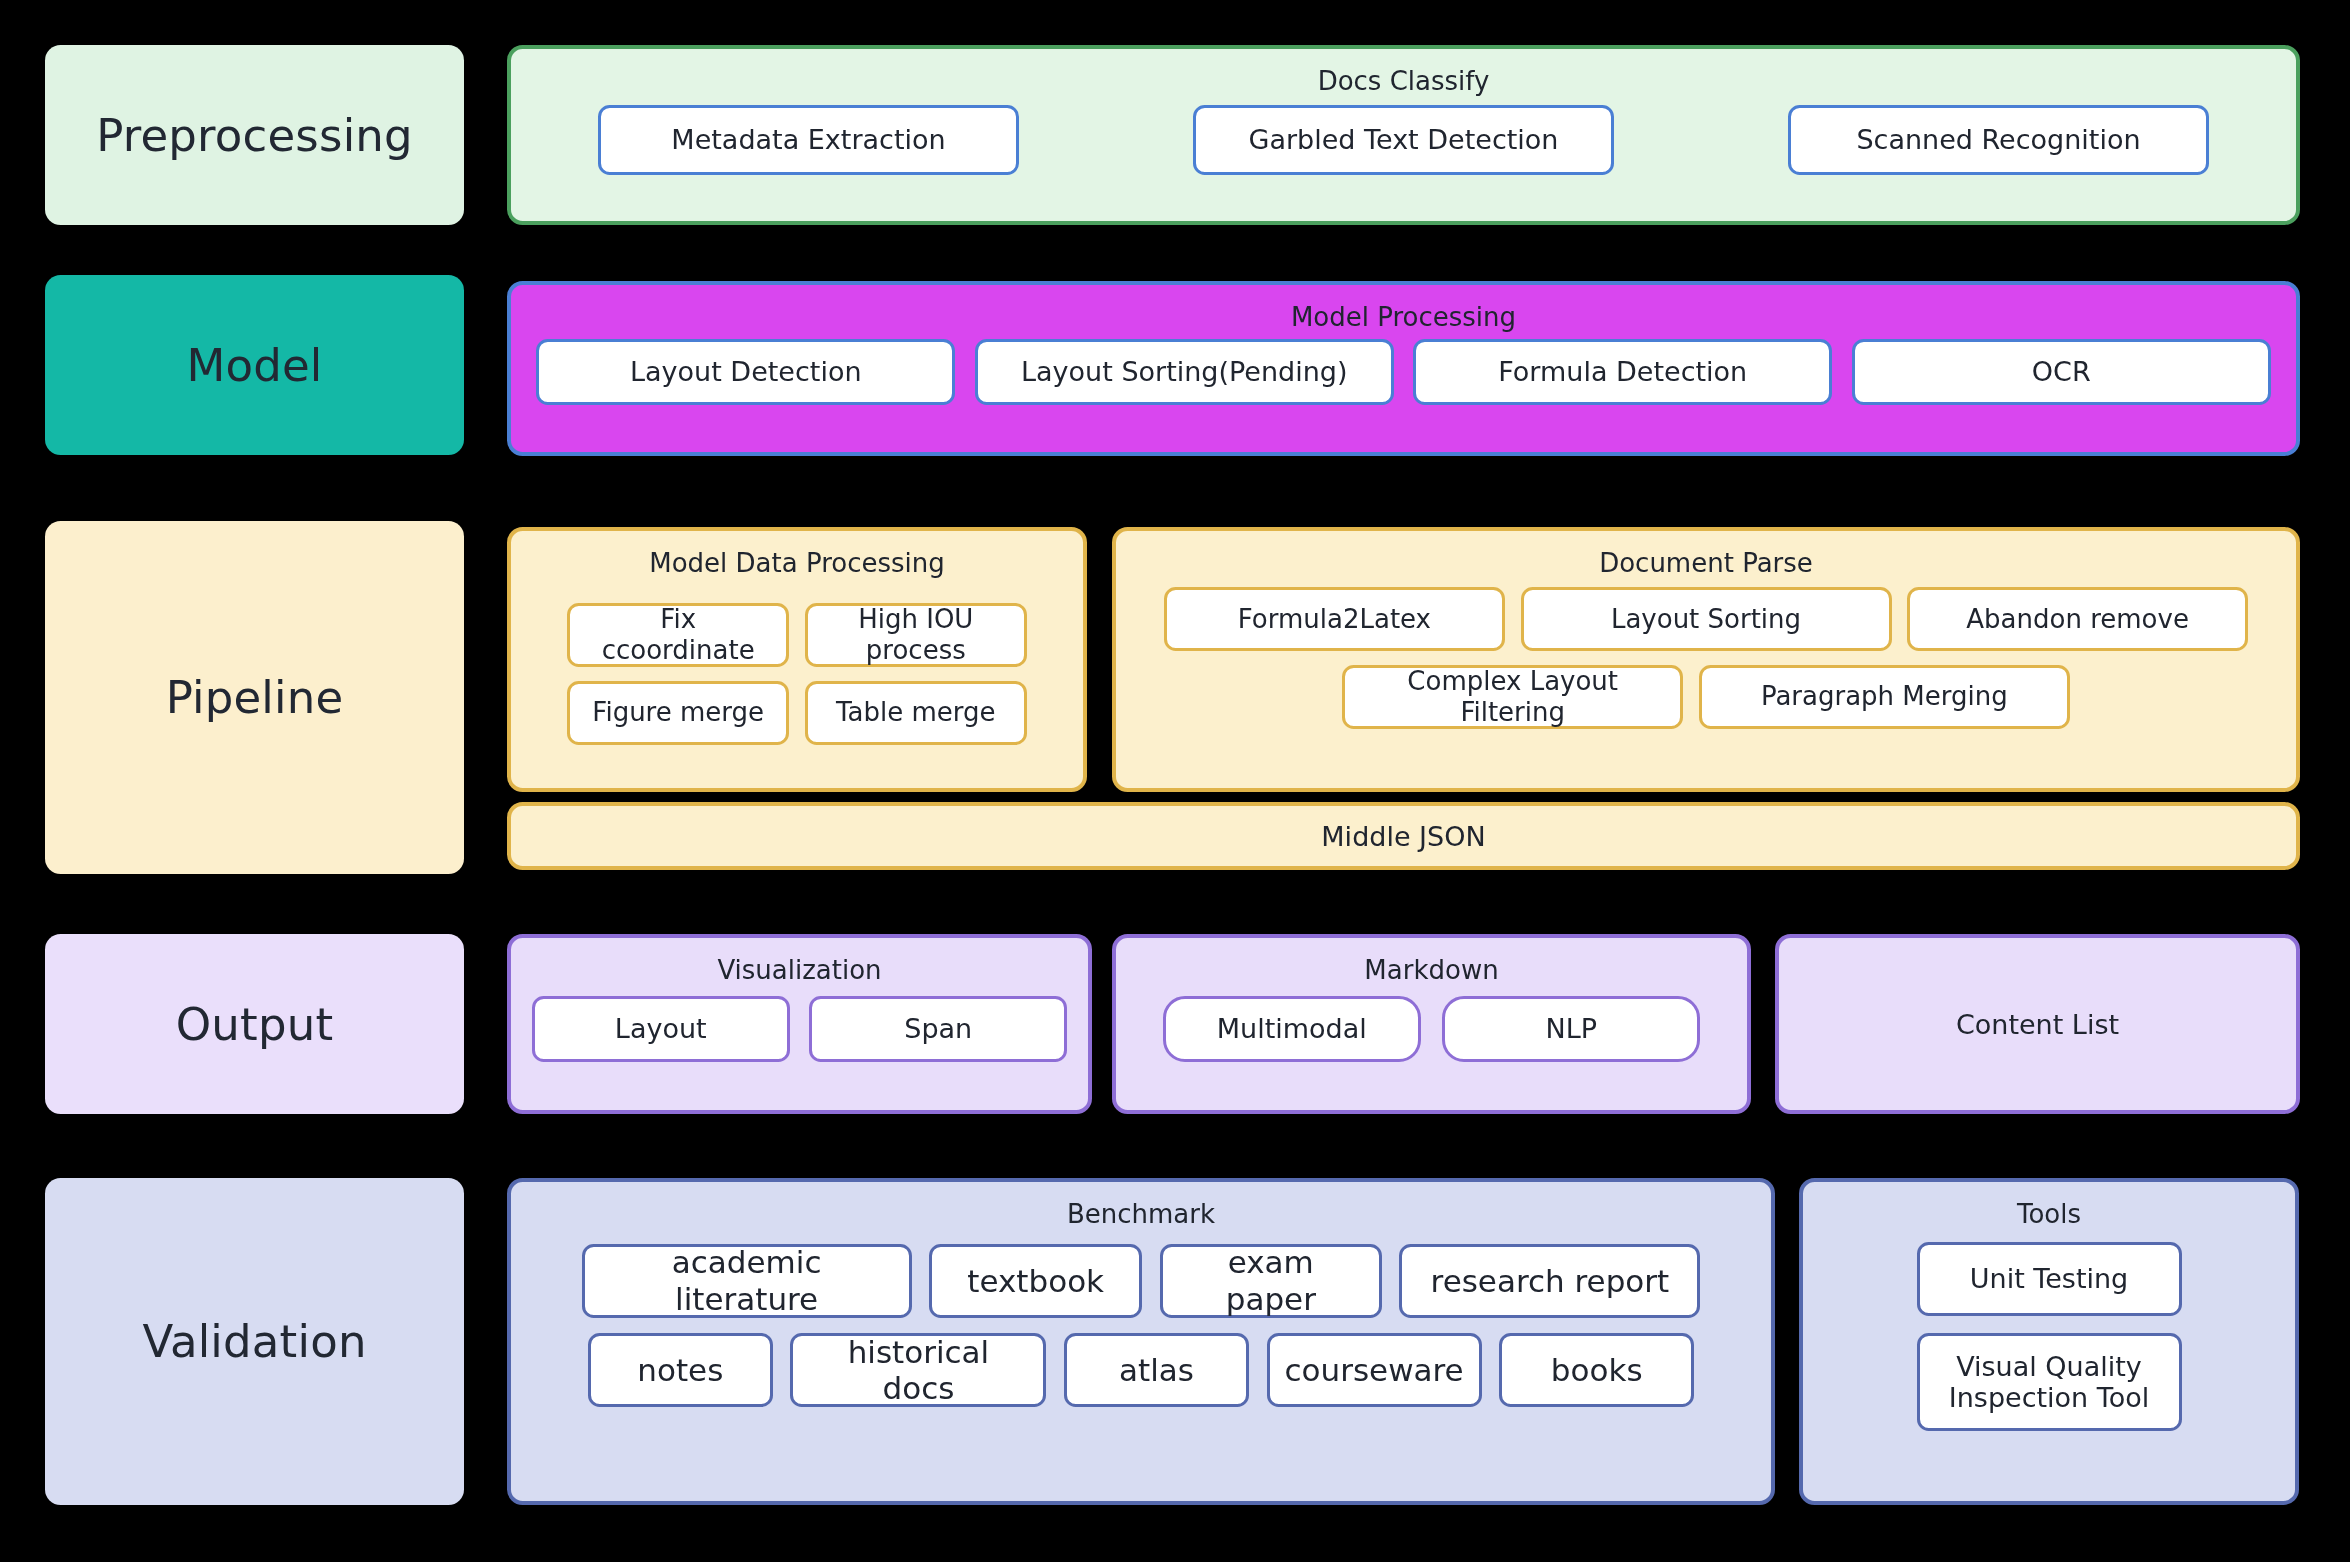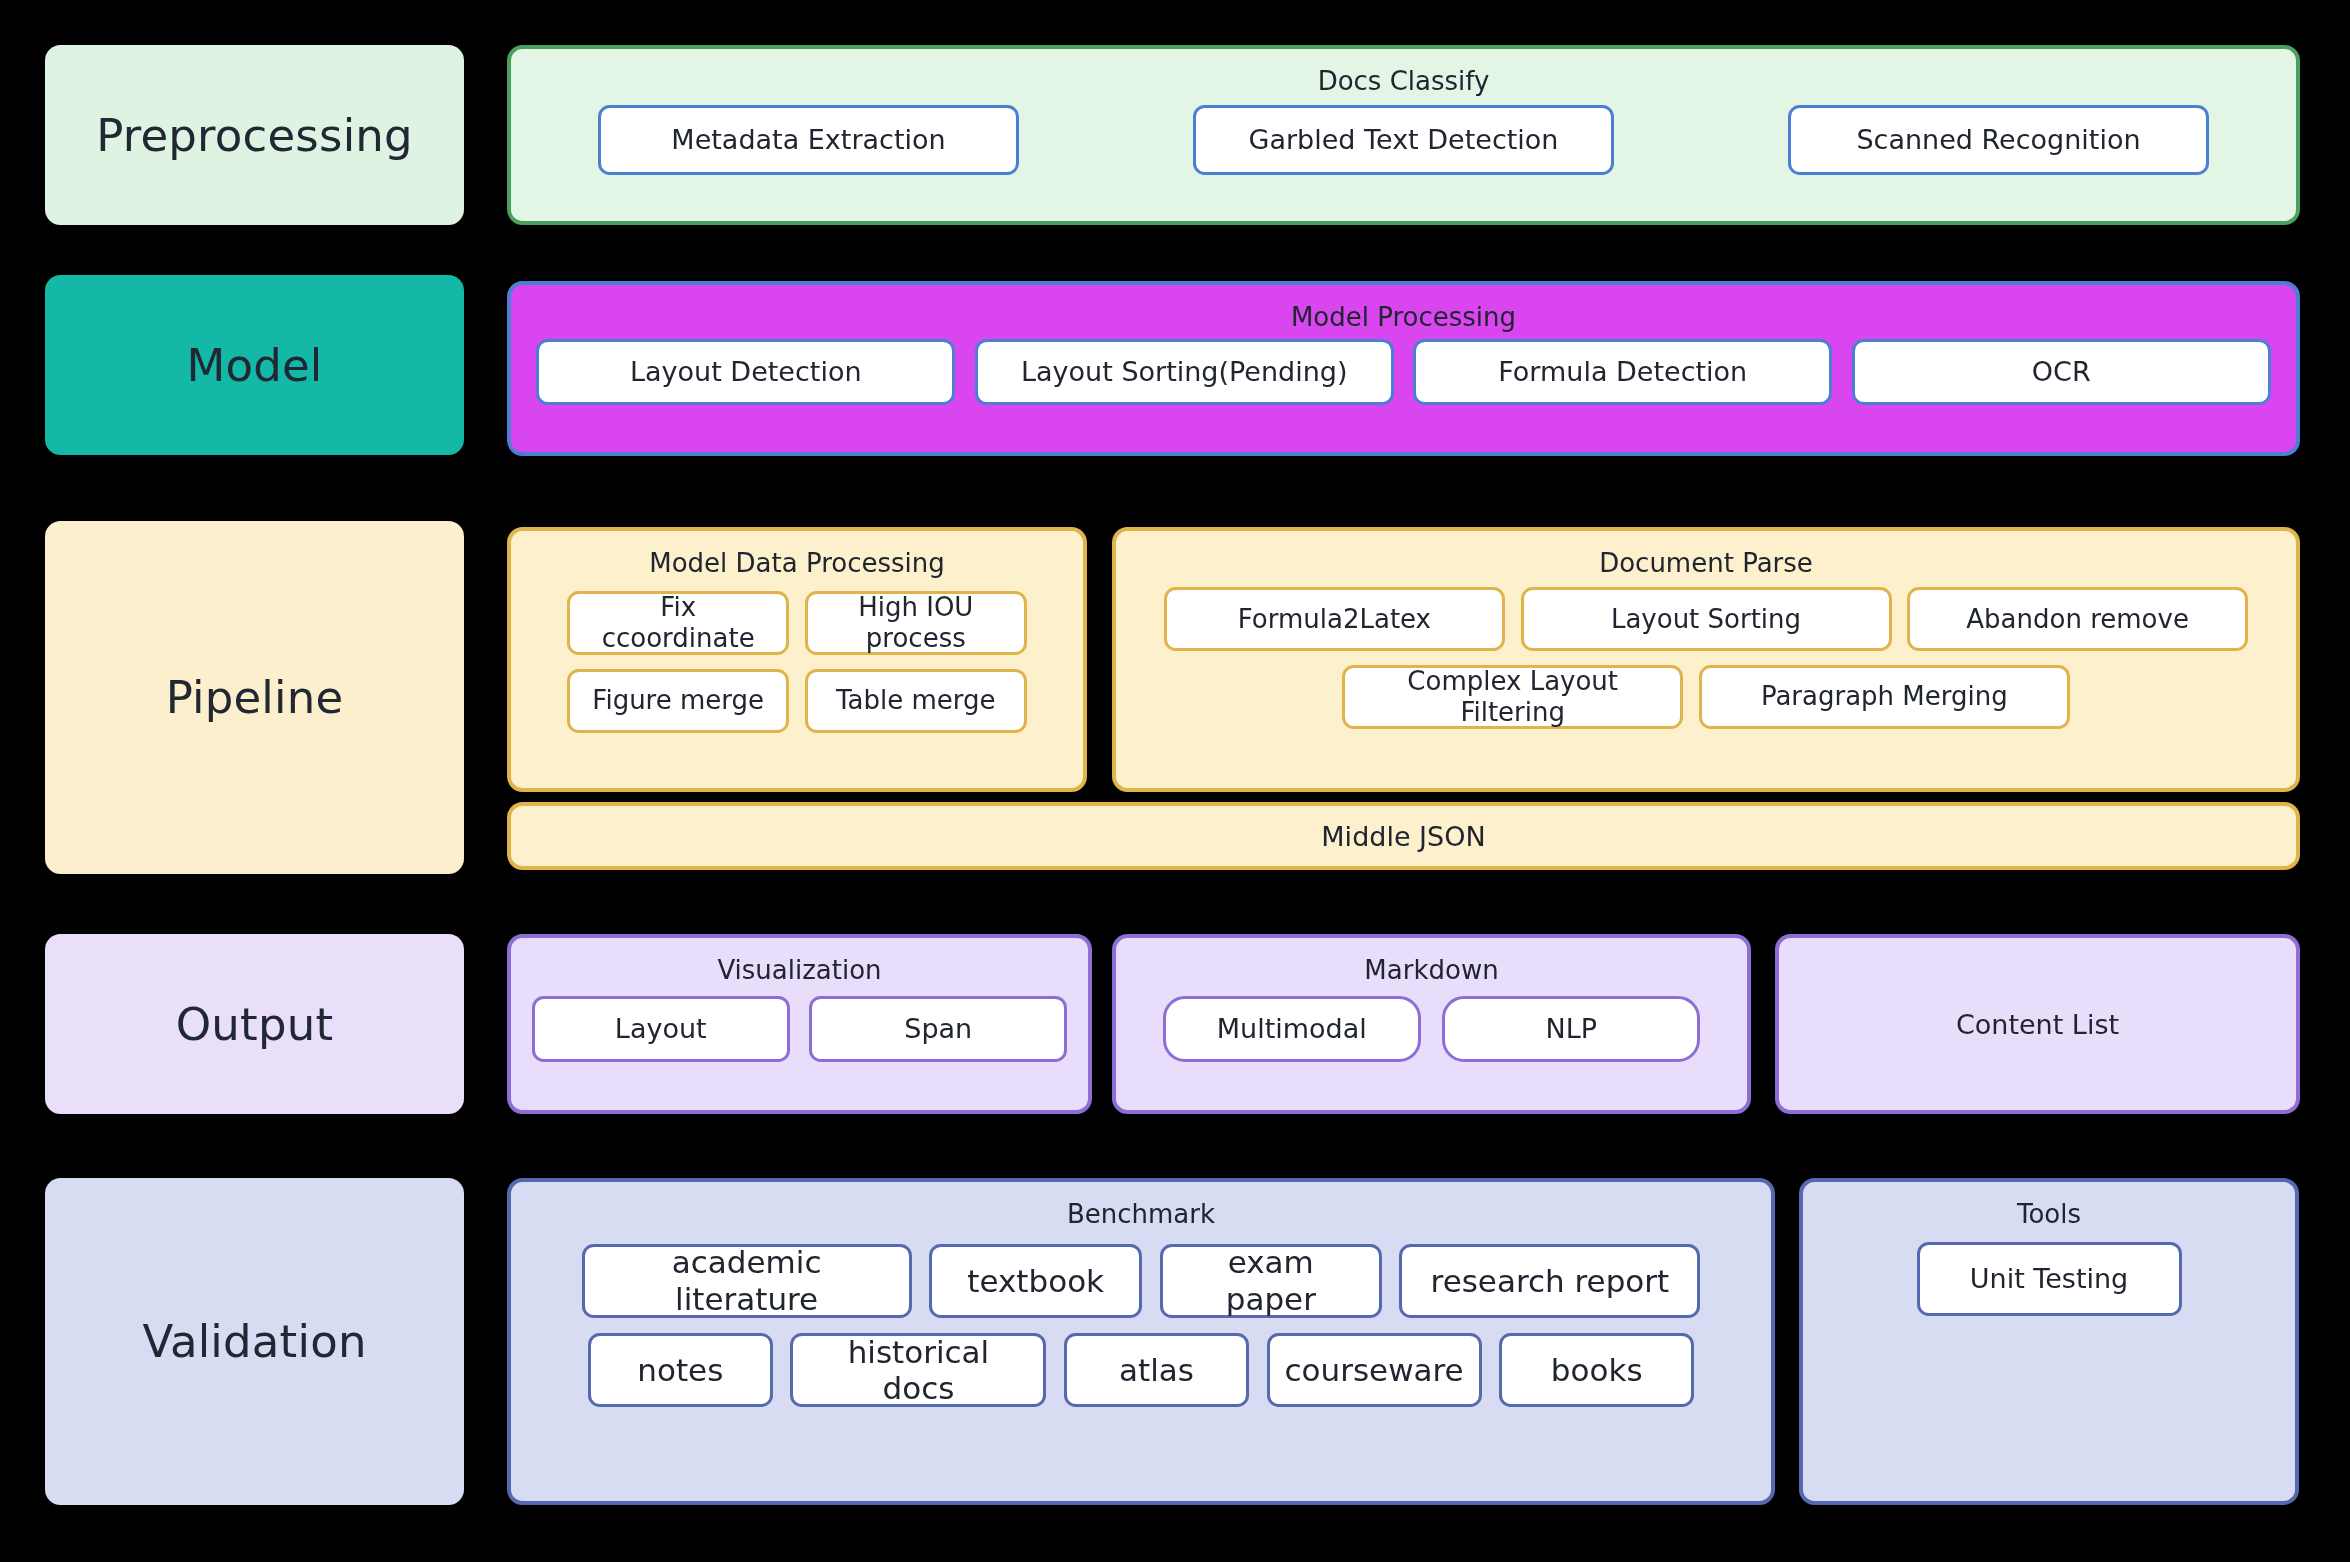--- a/index.html
+++ b/index.html
@@ -88,21 +88,21 @@
   #g-model .chips{margin-top:2px;gap:19.5px;justify-content:center;}
   #g-model .chip{height:66px;}
   #g-model .chip:nth-child(1){width:419px;}
   #g-model .chip:nth-child(2){width:419px;}
   #g-model .chip:nth-child(3){width:419px;}
   #g-model .chip:nth-child(4){width:419px;}
 
   
   #lab-pipe  {left:45px; top:521px; width:419px; height:353px;}
   #g-mdp     {left:507px;top:527px; width:580px;height:265px;}
-  #g-mdp .chips{gap:13.7px 15.6px;margin-top:8px;padding:0 13.7px;}
+  #g-mdp .chips{gap:13.7px 15.6px;margin-top:20px;padding:0 13.7px;}
   #g-mdp .chip{width:222px;height:64px;font-size:26px;}
   #g-parse   {left:1112px;top:527px;width:1188px;height:265px;}
   #g-parse .chips{gap:13.7px 15.6px;margin-top:3.9px;padding:0 15.6px;}
   #g-parse .chip{height:64px;font-size:26px;}
   #g-parse .chip:nth-child(1){width:341px;}
   #g-parse .chip:nth-child(2){width:371px;}
   #g-parse .chip:nth-child(3){width:341px;}
   #g-parse .chip:nth-child(4){width:341px;}
   #g-parse .chip:nth-child(5){width:371px;}
   #g-parse .chip:nth-child(6){width:341px;}
@@ -233,17 +233,18 @@
       <div class="chip">atlas</div>
       <div class="chip">courseware</div>
       <div class="chip">books</div>
     </div>
   </div>
 
   <div class="group indigo" id="g-tools">
     <div class="group-title">Tools</div>
     <div class="chips">
       <div class="chip">Unit Testing</div>
+      <div class="chip">Visual Quality Inspection Tool</div>
     </div>
   </div>
 
 </div>
 
 
 </body></html>

